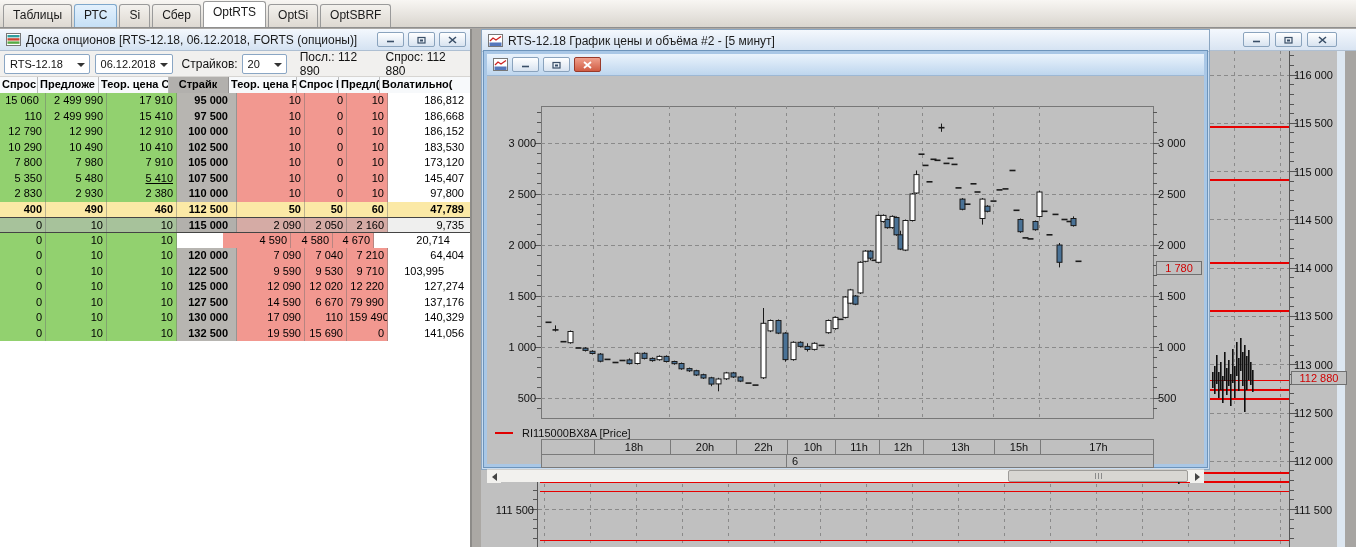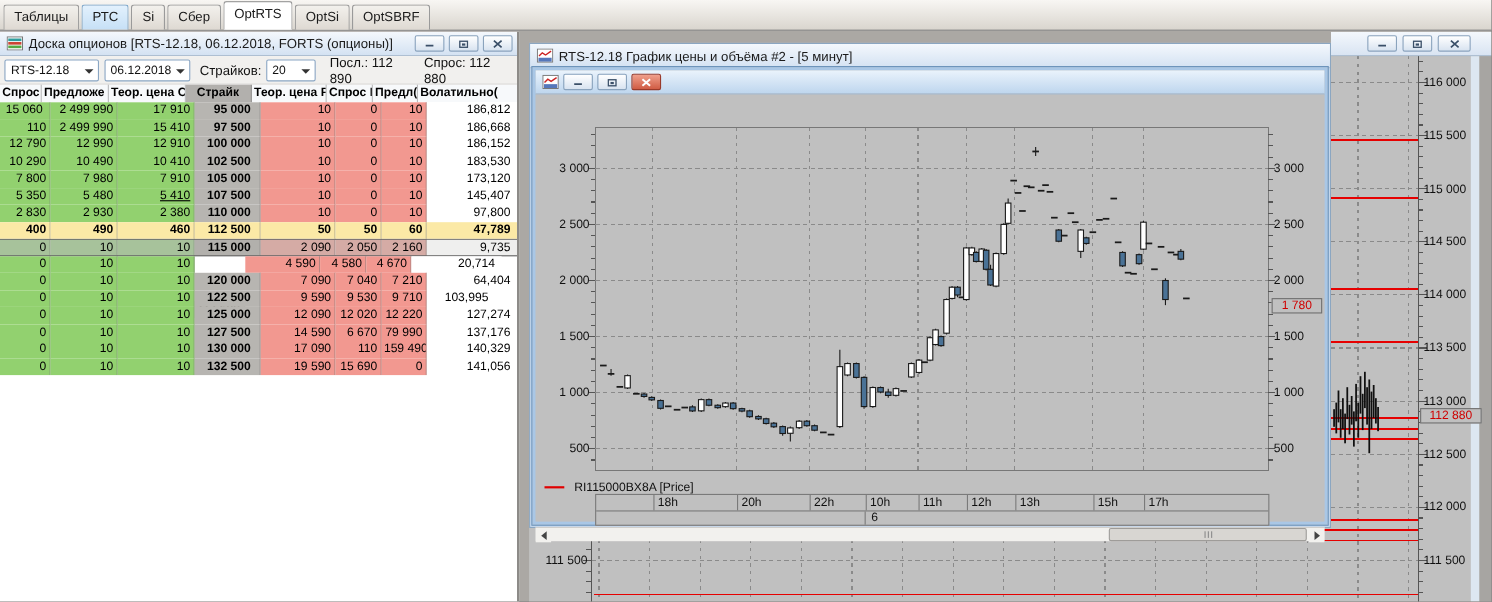--- a/index.html
+++ b/index.html
@@ -53,36 +53,36 @@
   .c-w{background:#ffffff;padding-right:6px;}
   .h-s{background:#b2b0ad;text-align:center;}
   .row-atm .tcell{background:#fbe9a6 !important;font-weight:bold;}
   .row-sel{border-top:1px solid #444;border-bottom:1px solid #444;height:15.5px;}
   .row-sel .c-g{background:#a7c29b;}
   .row-sel .c-s{background:#b2b0ac;}
   .row-sel .c-p{background:#d5aba5;}
   .row-sel .c-w{background:#efefee;}
 
   
-  .outerwin{position:absolute;left:481px;top:39px;width:729px;height:441px;background:#c9dcf0;
+  .outerwin{position:absolute;left:481px;top:29px;width:729px;height:441px;background:#c9dcf0;
             border:1px solid #8ba6c1;z-index:3;}
   
   .innerwin{position:absolute;left:2px;top:21px;width:723px;height:416px;background:#c0c0c0;
             border:3px solid #a9c7e6;outline:1px solid #6d94bb;}
   .innerwin .titlebar{height:22px;background:linear-gradient(#eaf3fc,#bed6ee);border-bottom:1px solid #9db8d4;}
   .chartclient{position:absolute;left:0;top:22px;width:717px;height:388px;background:#c0c0c0;}
   .axlabel{position:absolute;font-size:11px;color:#101010;white-space:nowrap;}
   .pricebox{position:absolute;border:1px solid #6f6f6f;background:#c0c0c0;color:#cf0000;
             font-size:11px;line-height:12px;text-align:center;}
   .legend{position:absolute;left:8px;top:351px;display:flex;align-items:center;font-size:11px;color:#101010;}
   .legend .lline{width:18px;height:2px;background:#e00000;margin-right:9px;}
   .xaxis{position:absolute;left:54px;top:363px;width:613px;height:29px;background:#c0c0c0;
          border:1px solid #7a7a7a;font-size:11px;color:#101010;}
   .xaxis .r1{display:flex;height:14px;}
-  .xaxis .r1 .xc{border-left:1px solid #7a7a7a;padding:1px 0 0 3px;overflow:hidden;height:100%;}
+  .xaxis .r1 .xc{border-left:1px solid #7a7a7a;padding:1px 0 0 3px;overflow:hidden;height:100%;text-align:center;}
   .xaxis .r1 .xc:first-child{border-left:none;}
   .xaxis .r2{display:flex;height:13px;border-top:1px solid #7a7a7a;}
   .xaxis .r2 .xc0{width:245px;border-right:1px solid #7a7a7a;height:100%;}
   .xaxis .r2 .xc1{flex:1;padding:0 0 0 5px;}
   .hscroll{position:absolute;left:0;top:393px;width:717px;height:13px;background:#f2f1ee;border-top:1px solid #d0cfcc;}
   .sarrow{position:absolute;top:0;width:14px;height:13px;background:#f2f1ee;display:flex;align-items:center;justify-content:center;}
   .sarrow span{width:0;height:0;border-top:4px solid transparent;border-bottom:4px solid transparent;}
   .sarrow--l span{border-right:5px solid #444;}
   .sarrow--r span{border-left:5px solid #444;}
   .sthumb{position:absolute;left:521px;top:0;width:180px;height:12px;background:#d8d6d2;

